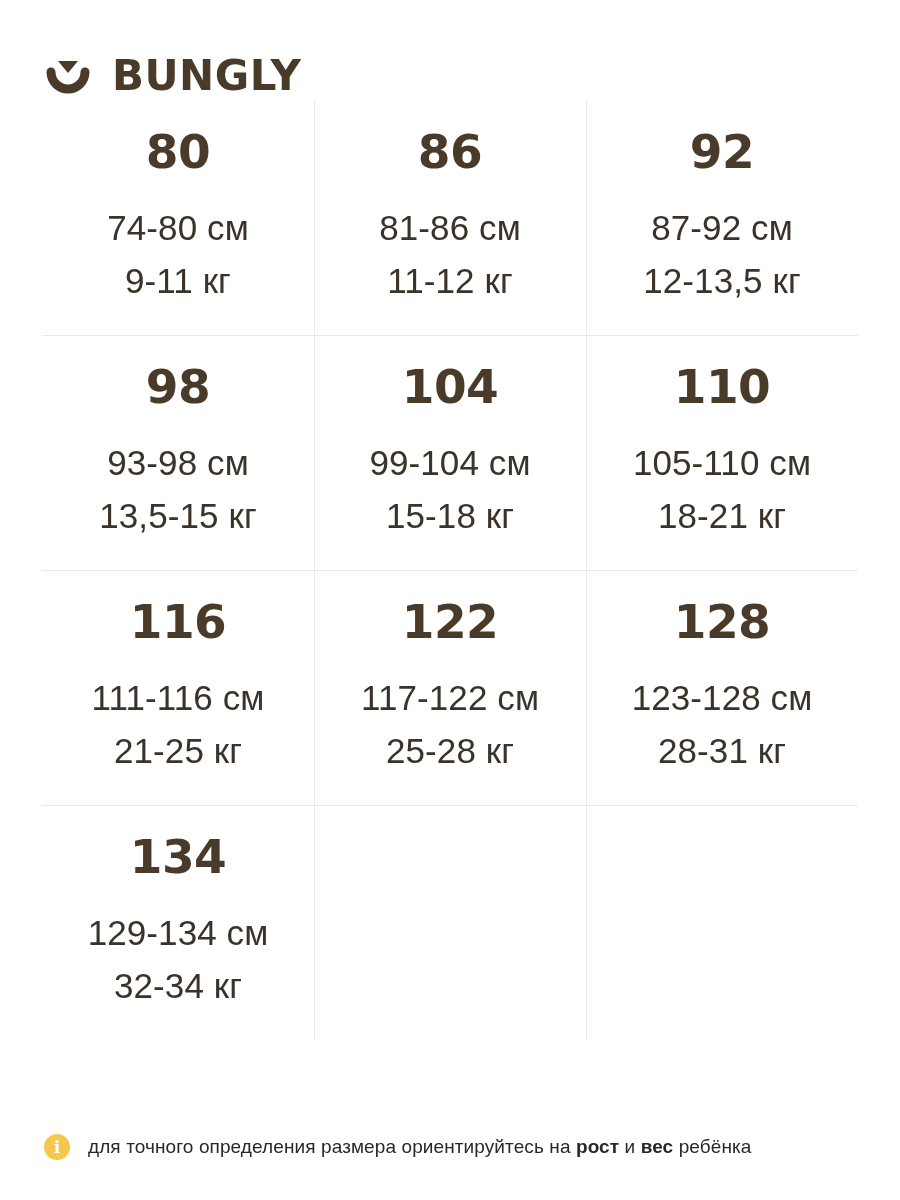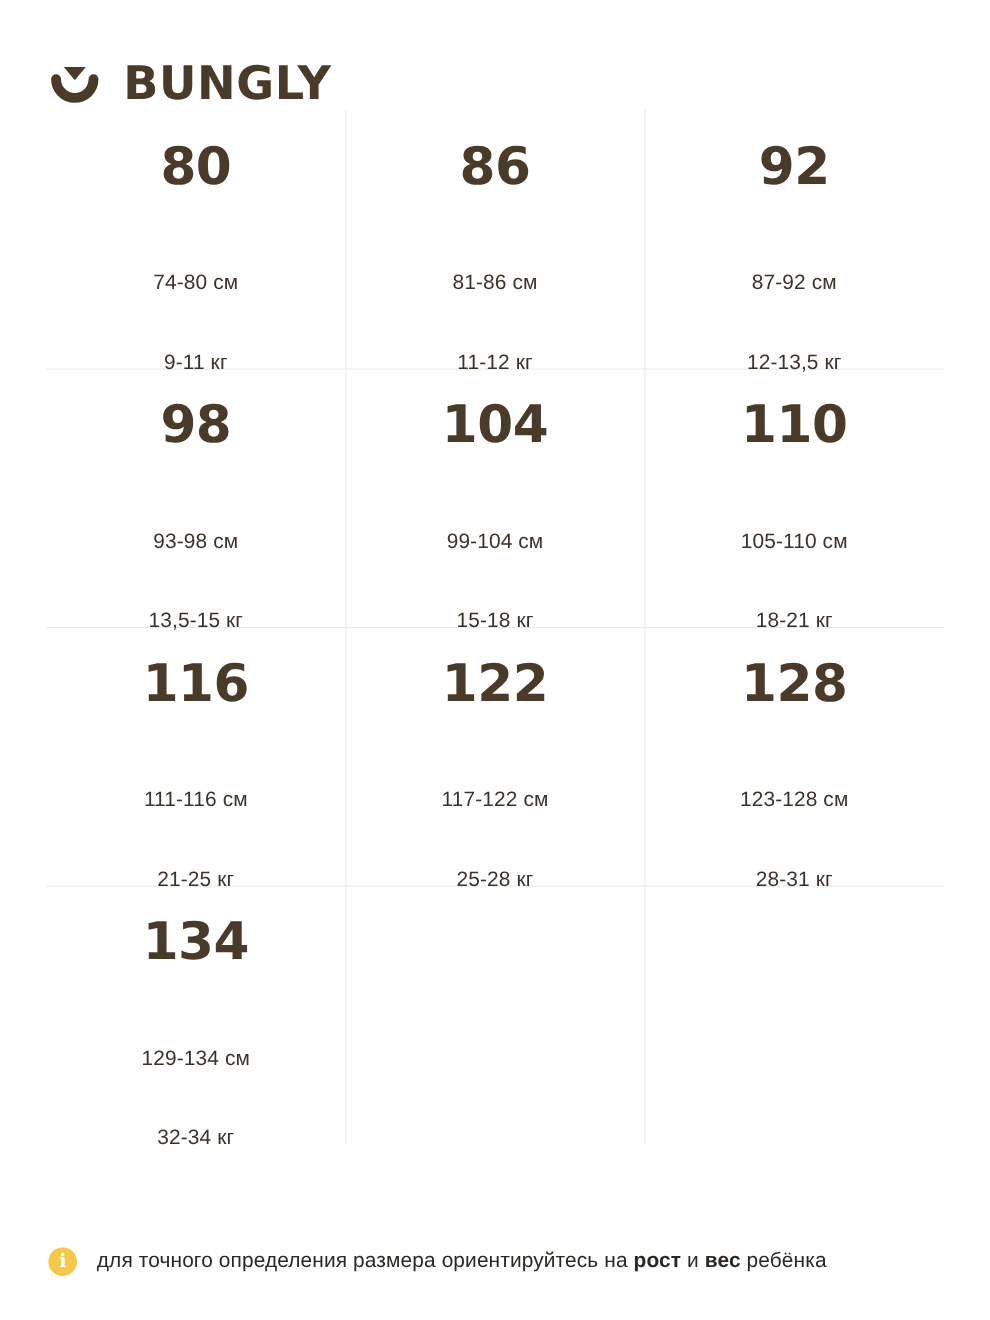--- a/index.html
+++ b/index.html
@@ -68,36 +68,35 @@
   }
   .size-cell {
     display: flex;
     flex-direction: column;
     align-items: center;
     justify-content: flex-start;
     padding-top: 28px;
     box-sizing: border-box;
     position: relative;
     z-index: 2;
-    gap: 43px;
   }
   .size-cell.empty { visibility: hidden; }
 
   .size-label {
     font-size: 47px;
     font-weight: 700;
     color: #4a3a29;
     line-height: 1;
     letter-spacing: -0.5px;
     margin-bottom: 26px;
     font-family: "DejaVu Sans", "Liberation Sans", sans-serif;
   }
   .size-height,
   .size-weight {
-    font-size: 19px;
+    font-size: 35px;
     color: #3b322a;
     line-height: 1.52;
     font-weight: 400;
     letter-spacing: 0.1px;
   }
 
   
   .rule {
     position: absolute;
     background: #e9e9e7;

